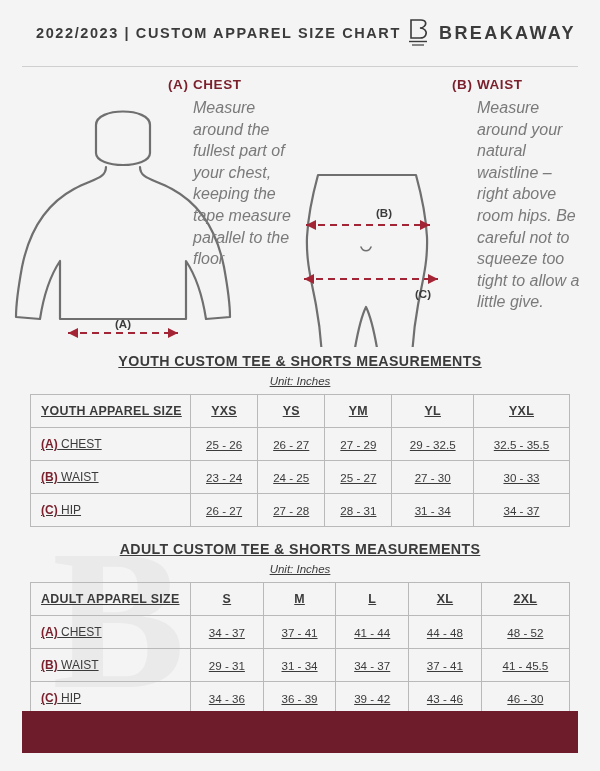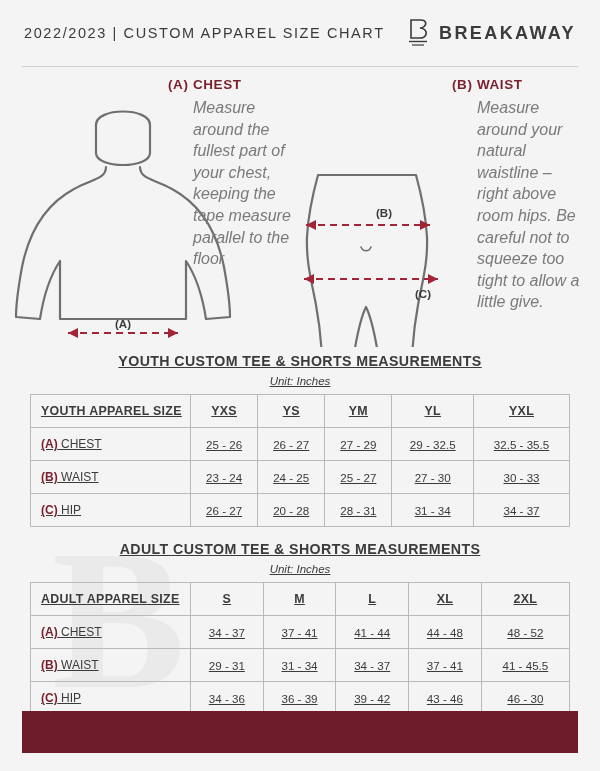--- a/index.html
+++ b/index.html
@@ -37,24 +37,25 @@
     position: relative;
     height: 66px;
     padding: 0 24px;
     display: flex;
     align-items: center;
     justify-content: space-between;
     z-index: 2;
   }
   .header-title {
     font-size: 14.5px;
-    font-weight: normal;
+    font-weight: bold;
     letter-spacing: 1.6px;
     color: #3b3b3b;
     white-space: nowrap;
+    margin-left: 12px;
   }
   .brand {
     display: flex;
     align-items: center;
     gap: 10px;
   }
   .brand-mark {
     width: 22px;
     height: 30px;
     position: relative;
@@ -299,21 +300,21 @@
           <td>25 - 27</td>
           <td>27 - 30</td>
           <td>30 - 33</td>
         </tr>
         <tr>
           <td class="rowhead">
             <span class="lbl">(C)</span> 
             <span>HIP</span>
           </td>
           <td>26 - 27</td>
-          <td>20 - 28</td>
+          <td>27 - 28</td>
           <td>28 - 31</td>
           <td>31 - 34</td>
           <td>34 - 37</td>
         </tr>
       </tbody>
     </table>
   </div>
 
   <div class="section" style="margin-top:14px">
     <div class="section-title">ADULT CUSTOM TEE &amp; SHORTS MEASUREMENTS</div>

